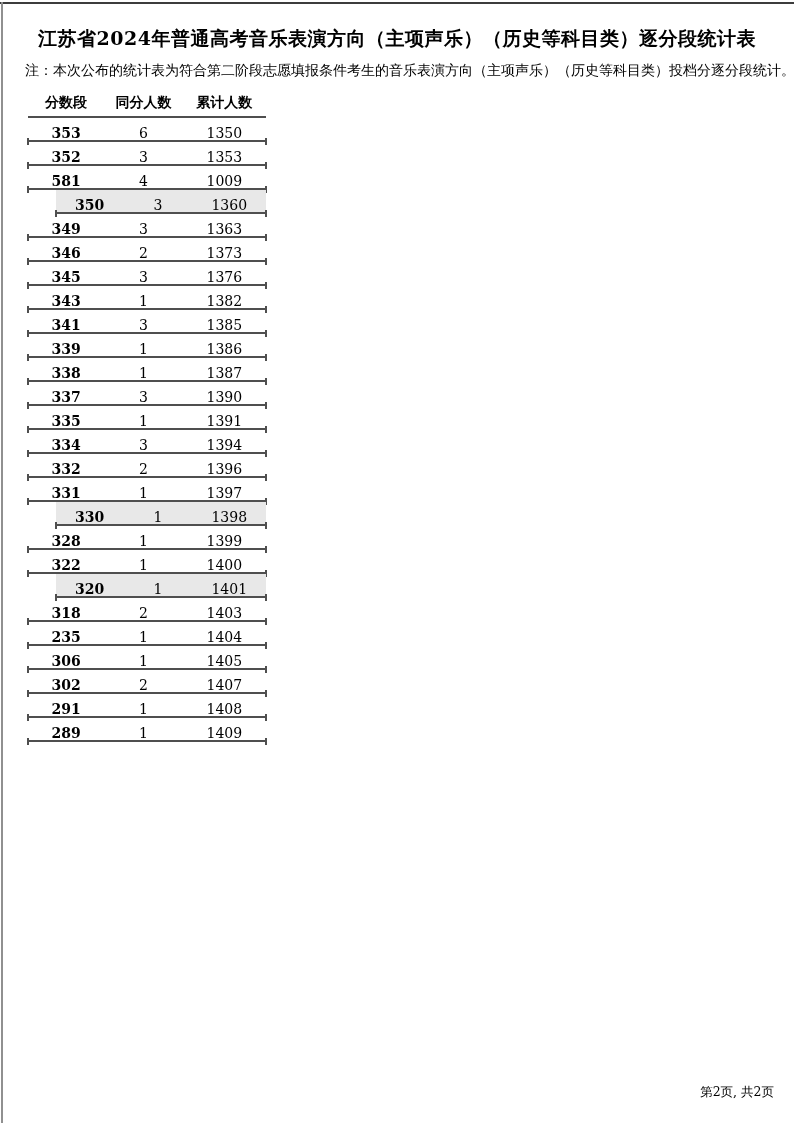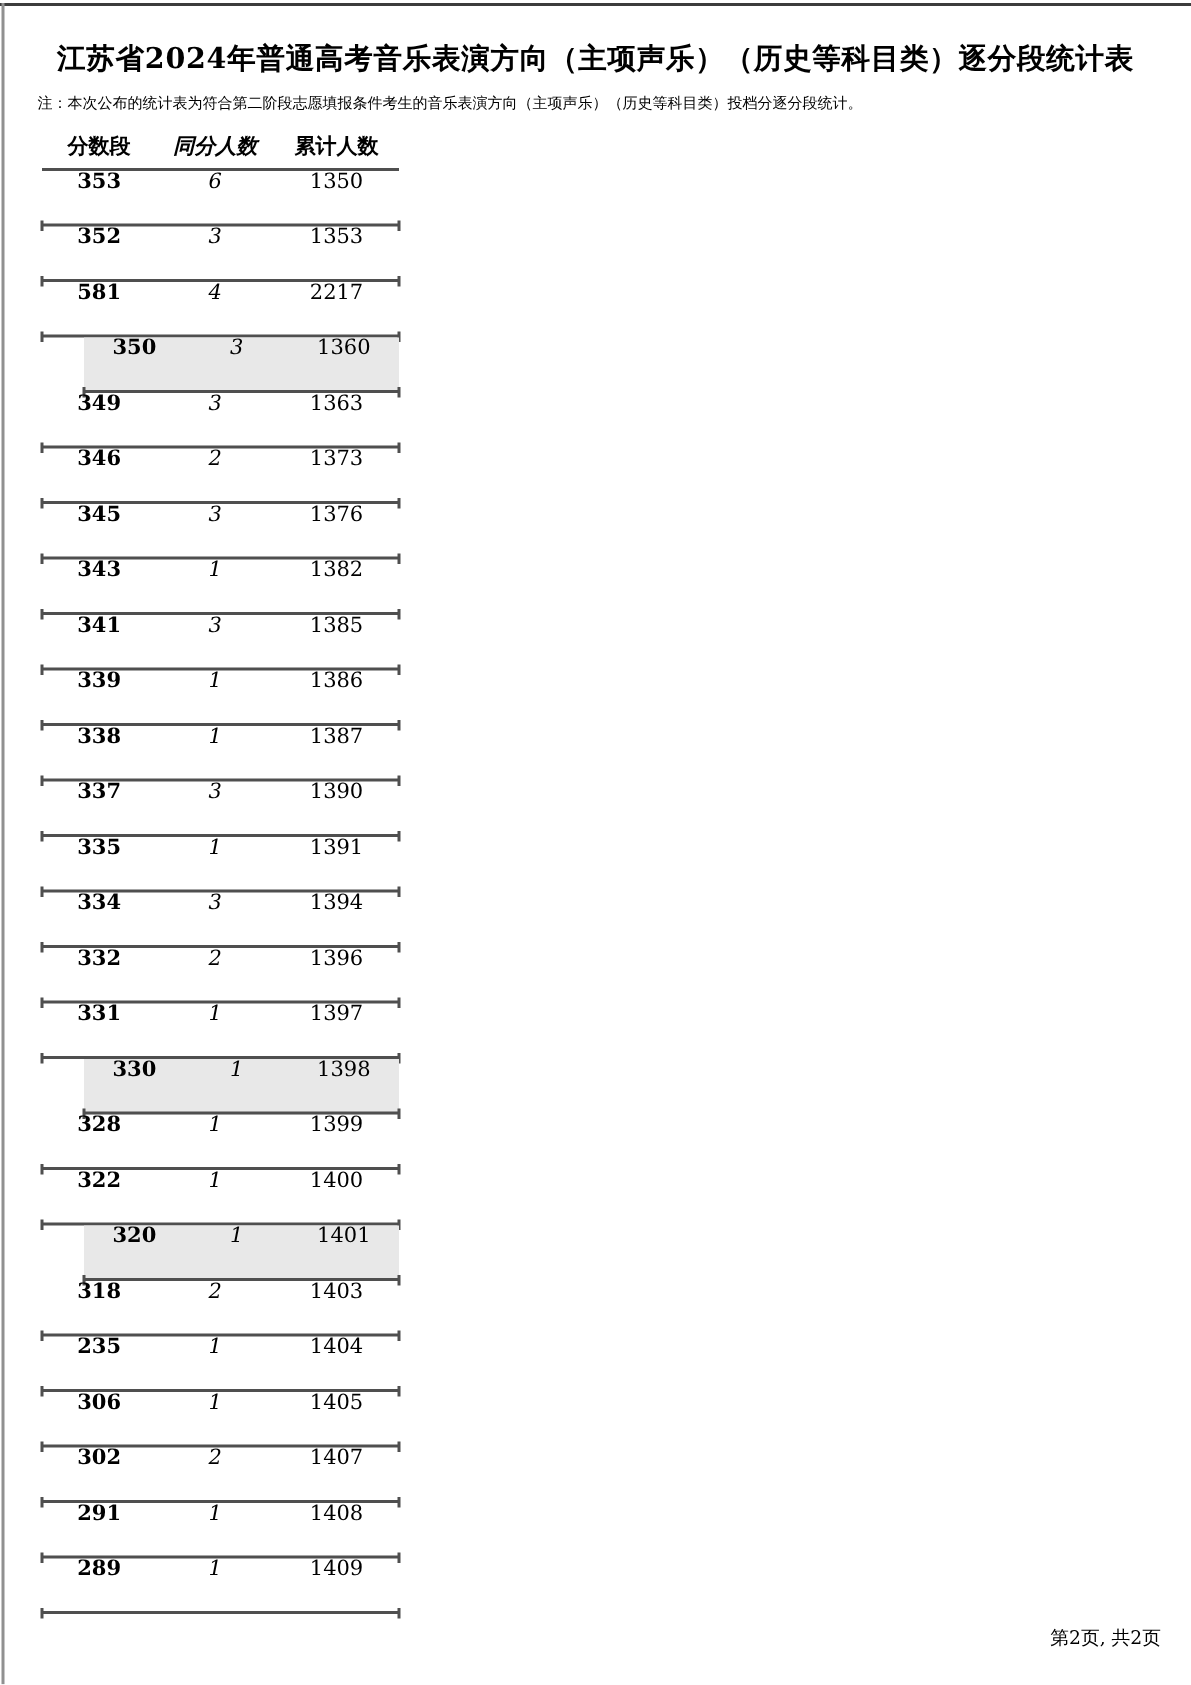--- a/index.html
+++ b/index.html
@@ -29,60 +29,60 @@
     padding-top: 26px;
     text-align: center;
     font-size: 19px;
     font-weight: bold;
     letter-spacing: 0.5px;
     white-space: nowrap;
   }
   .note {
     margin: 0;
     padding: 10px 0 0 25px;
-    font-size: 10px;
+    font-size: 14px;
     white-space: nowrap;
   }
   .score-table {
     margin: 11px 0 0 28px;
     width: 238px;
   }
   .thead {
     display: flex;
     align-items: center;
     height: 21px;
     padding-bottom: 4px;
     border-bottom: 2px solid var(--line-table, #4f4f4f);
     font-weight: bold;
     font-size: 15px;
   }
   .tbody { }
   .row {
     position: relative;
     display: flex;
-    align-items: flex-start;
-    height: 37px;
+    align-items: flex-end;
+    height: 24px;
     box-sizing: border-box;
     border-bottom: 2px solid var(--line-table, #4f4f4f);
   }
   
   .row::before, .row::after {
     content: "";
     position: absolute;
     bottom: -4.5px;
     width: 2px;
     height: 7px;
     background: var(--line-table, #4f4f4f);
   }
   .row::before { left: -1px; }
   .row::after  { right: -1px; }
   .row.hl { background: var(--hl-row, #e8e8e8); margin-left: 28px; }
   .cell { display: inline-block; text-align: center; font-size: 14px; line-height: 1; }
   .col-score { width: 32%; }
-  .col-count { width: 33%; font-style: italic; }
+  .col-count { width: 33%; }
   .col-cum   { width: 35%; }
   .score-cell { font-weight: bold; }
   .footer {
     position: absolute;
     right: 20px;
     bottom: 22px;
     font-size: 12.5px;
     font-family: "DejaVu Serif", "Liberation Serif", serif;
   }
 </style>
@@ -112,21 +112,21 @@
 
   <div class="row">
     <span class="cell col-score score-cell">352</span>
     <span class="cell col-count">3</span>
     <span class="cell col-cum">1353</span>
   </div>
 
   <div class="row">
     <span class="cell col-score score-cell">581</span>
     <span class="cell col-count">4</span>
-    <span class="cell col-cum">2217</span>
+    <span class="cell col-cum">1009</span>
   </div>
 
   <div class="row hl">
     <span class="cell col-score score-cell">350</span>
     <span class="cell col-count">3</span>
     <span class="cell col-cum">1360</span>
   </div>
 
   <div class="row">
     <span class="cell col-score score-cell">349</span>

